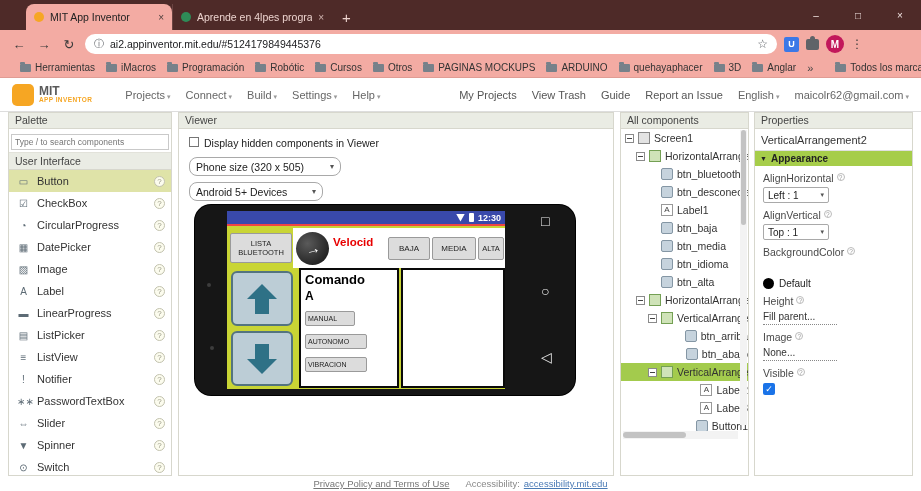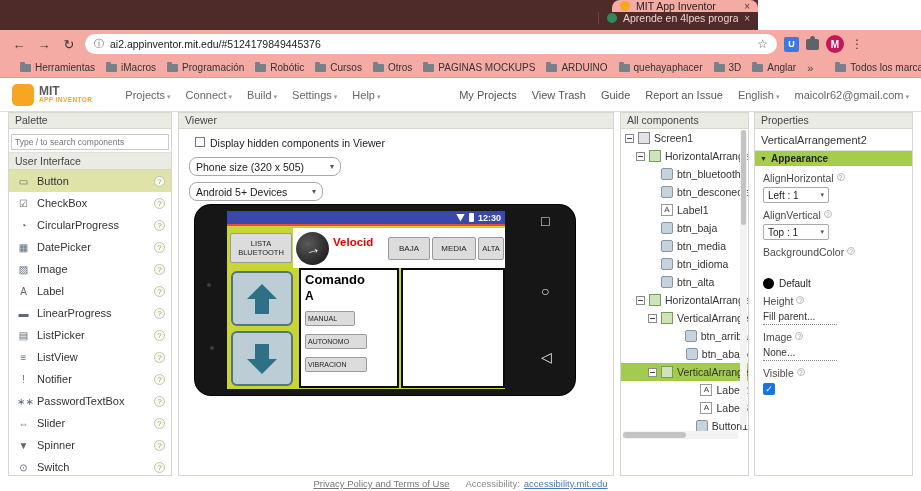--- a/index.html
+++ b/index.html
@@ -1,20 +1,20 @@
 <!DOCTYPE html>
 <html><head>
 <meta charset="utf-8">
 <style>
   * { margin:0; padding:0; box-sizing:border-box; }
   body { font-family:"Liberation Sans", sans-serif; background:#888; }
   .screen { position:relative; width:921px; height:491px; background:#fff; overflow:hidden; font-family:"Liberation Sans", sans-serif; }
 
   
-  .titlebar { position:absolute; top:0; left:0; width:758px; height:30px; background:#4e2a28; display:flex; align-items:flex-end;flex-direction:column; }
+  .titlebar { position:absolute; top:0; left:0; width:921px; height:30px; background:#4e2a28; display:flex; align-items:flex-end; }
   .tab { height:26px; display:flex; align-items:center; gap:6px; padding:0 8px; font-size:10.5px; }
   .tab.active { background:#f3aba3; border-radius:8px 8px 0 0; width:146px; margin-left:26px; color:#222; }
   .tab.inactive { width:160px; color:#ecd3ce; border-left:1px solid #6b4442; }
   .tab-title { flex:1; overflow:hidden; white-space:nowrap; }
   .tab-close { font-size:10px; color:inherit; opacity:.8; }
   .fav { width:10px; height:10px; border-radius:50%; flex:0 0 10px; }
   .fav1 { background:#f6a623; }
   .fav2 { background:#2e8b57; }
   .newtab { color:#ecd3ce; font-size:15px; margin:0 0 4px 10px; }
   .wincontrols { margin-left:auto; display:flex; align-self:stretch; }
@@ -63,21 +63,21 @@
   .psearch input { width:100%; height:16px; font-size:8.5px; border:1px solid #c9c9c9; padding:0 3px; font-family:inherit; }
   .psection { height:17px; background:#eaece4; border-bottom:1px solid #d7d7cd; font-size:10.5px; color:#444; line-height:16px; padding-left:6px; }
   .pitem { height:22px; display:flex; align-items:center; gap:7px; padding:0 6px 0 8px; font-size:11px; color:#333; }
   .pitem.hl { background:#dfe3a8; }
   .pico { width:13px; flex:0 0 13px; text-align:center; font-size:10px; color:#5d6b75; }
   .help { margin-left:auto; width:11px; height:11px; flex:0 0 11px; border:1px solid #c2c2ae; border-radius:50%; color:#9a9a8a; font-size:8px; line-height:10px; text-align:center; background:#fcfcee; }
   .help::after { content:"?"; }
 
   
   .viewer { left:178px; width:436px; }
-  .vcheckrow { position:absolute; top:24px; left:16px; display:flex; gap:5px; font-size:10.5px; color:#222; }
+  .vcheckrow { position:absolute; top:24px; left:10px; display:flex; gap:5px; font-size:10.5px; color:#222; }
   .cbox { width:10px; height:10px; border:1px solid #767676; background:#fff; }
   .vselect { position:absolute; height:19px; border:1px solid #a9a9a9; border-radius:8px; background:#fff; font-size:10.5px; color:#222; display:flex; align-items:center; padding:0 6px; }
   .vselect::after { content:"▾"; font-size:8px; color:#555; margin-left:auto; padding-left:8px; }
   .vsel1 { top:44px; left:10px; width:152px; }
   .vsel2 { top:69px; left:10px; width:134px;text-align:center; }
 
   
   .phone { position:absolute; top:92px; left:16px; width:380px; height:190px; background:#161616; border-radius:16px; box-shadow:0 0 0 1px #000; }
   .pdot { position:absolute; width:4px; height:4px; border-radius:50%; background:#3d3d3d; }
   .d1 { left:12px; top:78px; } .d2 { left:15px; top:141px; }

